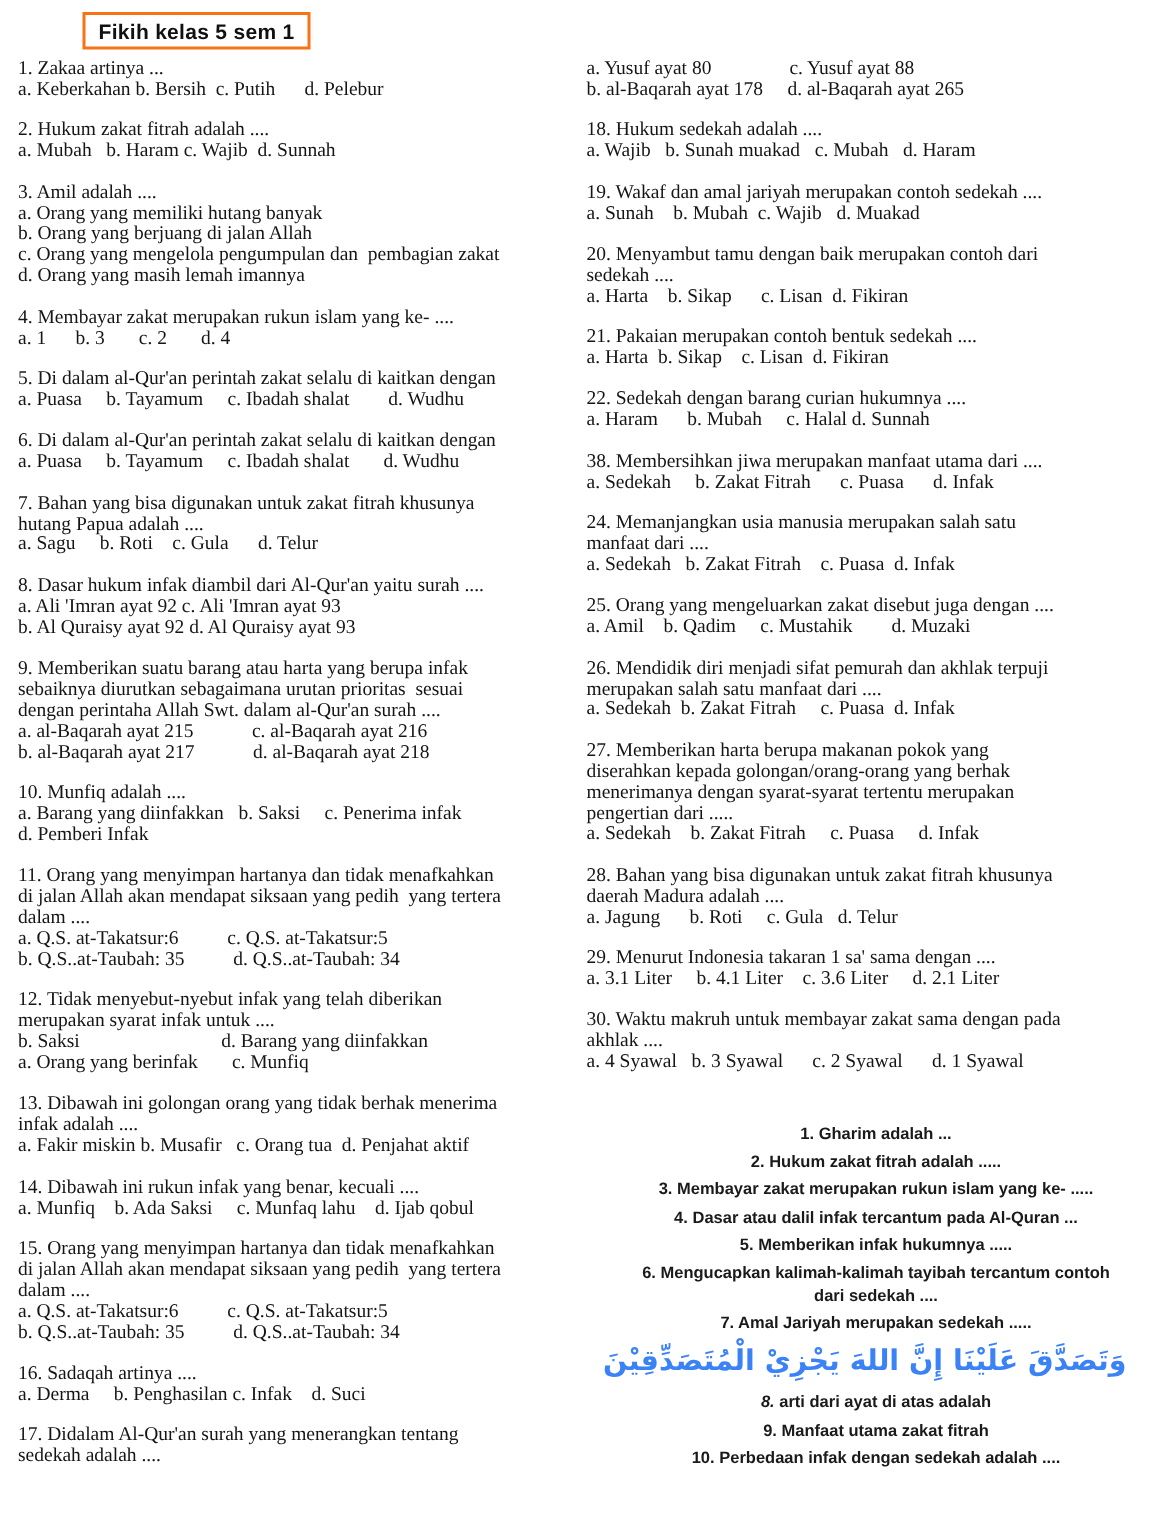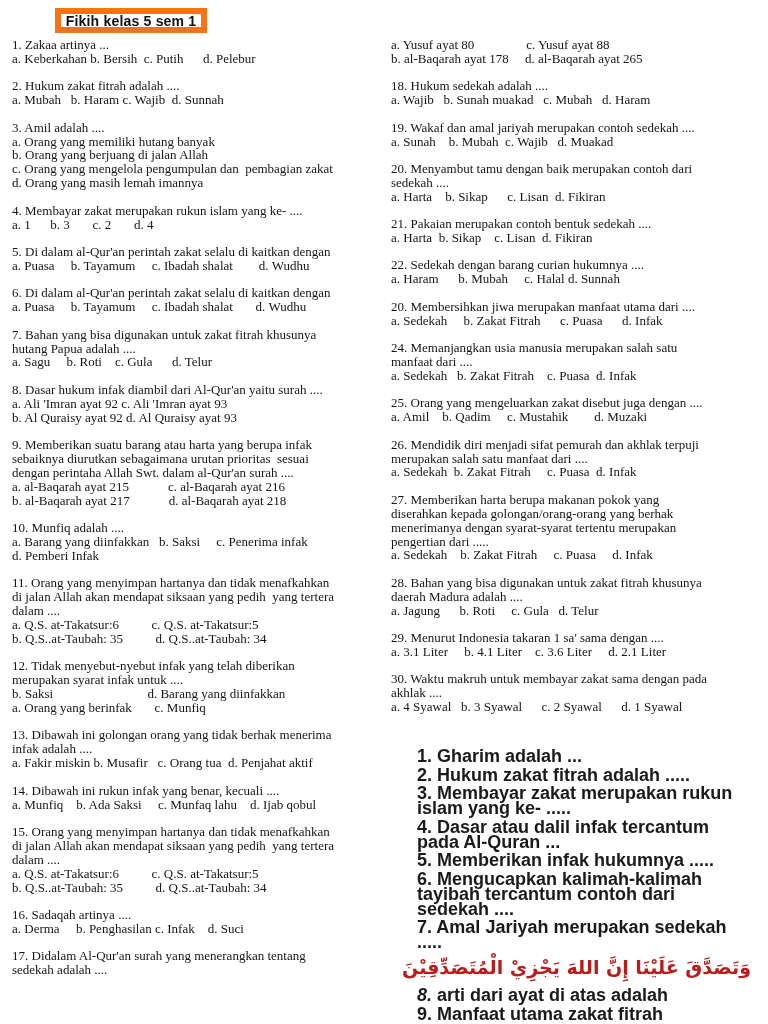--- a/index.html
+++ b/index.html
@@ -6,47 +6,47 @@
   * { margin:0; padding:0; box-sizing:border-box; }
   html,body { background:#ffffff; }
   body {
     width:768px; height:1024px; position:relative; overflow:hidden;
     font-family:"Liberation Serif", serif; color:#000;
   }
   .page { position:absolute; inset:0; background:#ffffff; }
 
   .title-box {
     position:absolute; left:55px; top:8px; width:152px; height:25px;
-    border:6px solid #f97316; background:#fff;
+    border:2px solid #f97316; background:#fff;
     display:flex; align-items:center; justify-content:center;
   }
   .title-box span {
     font-family:"Liberation Sans", sans-serif; font-weight:bold;
     font-size:14px; letter-spacing:.2px; color:#111;
   }
 
   .col { position:absolute; top:38px; }
   .col-left  { left:12px;  width:350px; }
   .col-right { left:391px; width:360px; }
 
   .question { margin-bottom:13.5px; }
   .qline {
     font-size:13px; line-height:13.9px; white-space:pre; color:#151515;
   }
 
   .essay {
     position:absolute; left:417px; top:749px; width:334px;
     font-family:"Liberation Sans", sans-serif; font-weight:bold; color:#1a1a1a;
   }
-  .essay-item { font-size:18px; line-height:15px; margin-bottom:3.5px; }
+  .essay-item { font-size:11px; line-height:15px; margin-bottom:3.5px;text-align:center; }
   .essay-item .e-num.italic { font-style:italic; }
   .arabic-verse {
     font-family:"DejaVu Sans", sans-serif; font-weight:bold;
     font-size:19px; line-height:27px; direction:rtl; text-align:center;
-    color:#b91c1c; margin:4px 0 7px 2px; white-space:nowrap;
+    color:#3b82f6; margin:4px 0 7px 2px; white-space:nowrap;
   }
 </style>
 </head>
 <body>
 
 <div class="page">
 
   <div class="title-box">
     <span>Fikih kelas 5 sem 1</span>
   </div>
@@ -160,21 +160,21 @@
       </div>
       <div class="question">
         <div class="qline">21. Pakaian merupakan contoh bentuk sedekah ....</div>
         <div class="qline">a. Harta  b. Sikap    c. Lisan  d. Fikiran</div>
       </div>
       <div class="question">
         <div class="qline">22. Sedekah dengan barang curian hukumnya ....</div>
         <div class="qline">a. Haram      b. Mubah     c. Halal d. Sunnah</div>
       </div>
       <div class="question">
-        <div class="qline">20. Membersihkan jiwa merupakan manfaat utama dari ....</div>
+        <div class="qline">38. Membersihkan jiwa merupakan manfaat utama dari ....</div>
         <div class="qline">a. Sedekah     b. Zakat Fitrah      c. Puasa      d. Infak</div>
       </div>
       <div class="question">
         <div class="qline">24. Memanjangkan usia manusia merupakan salah satu</div>
         <div class="qline">manfaat dari ....</div>
         <div class="qline">a. Sedekah   b. Zakat Fitrah    c. Puasa  d. Infak</div>
       </div>
       <div class="question">
         <div class="qline">25. Orang yang mengeluarkan zakat disebut juga dengan ....</div>
         <div class="qline">a. Amil    b. Qadim     c. Mustahik        d. Muzaki</div>

